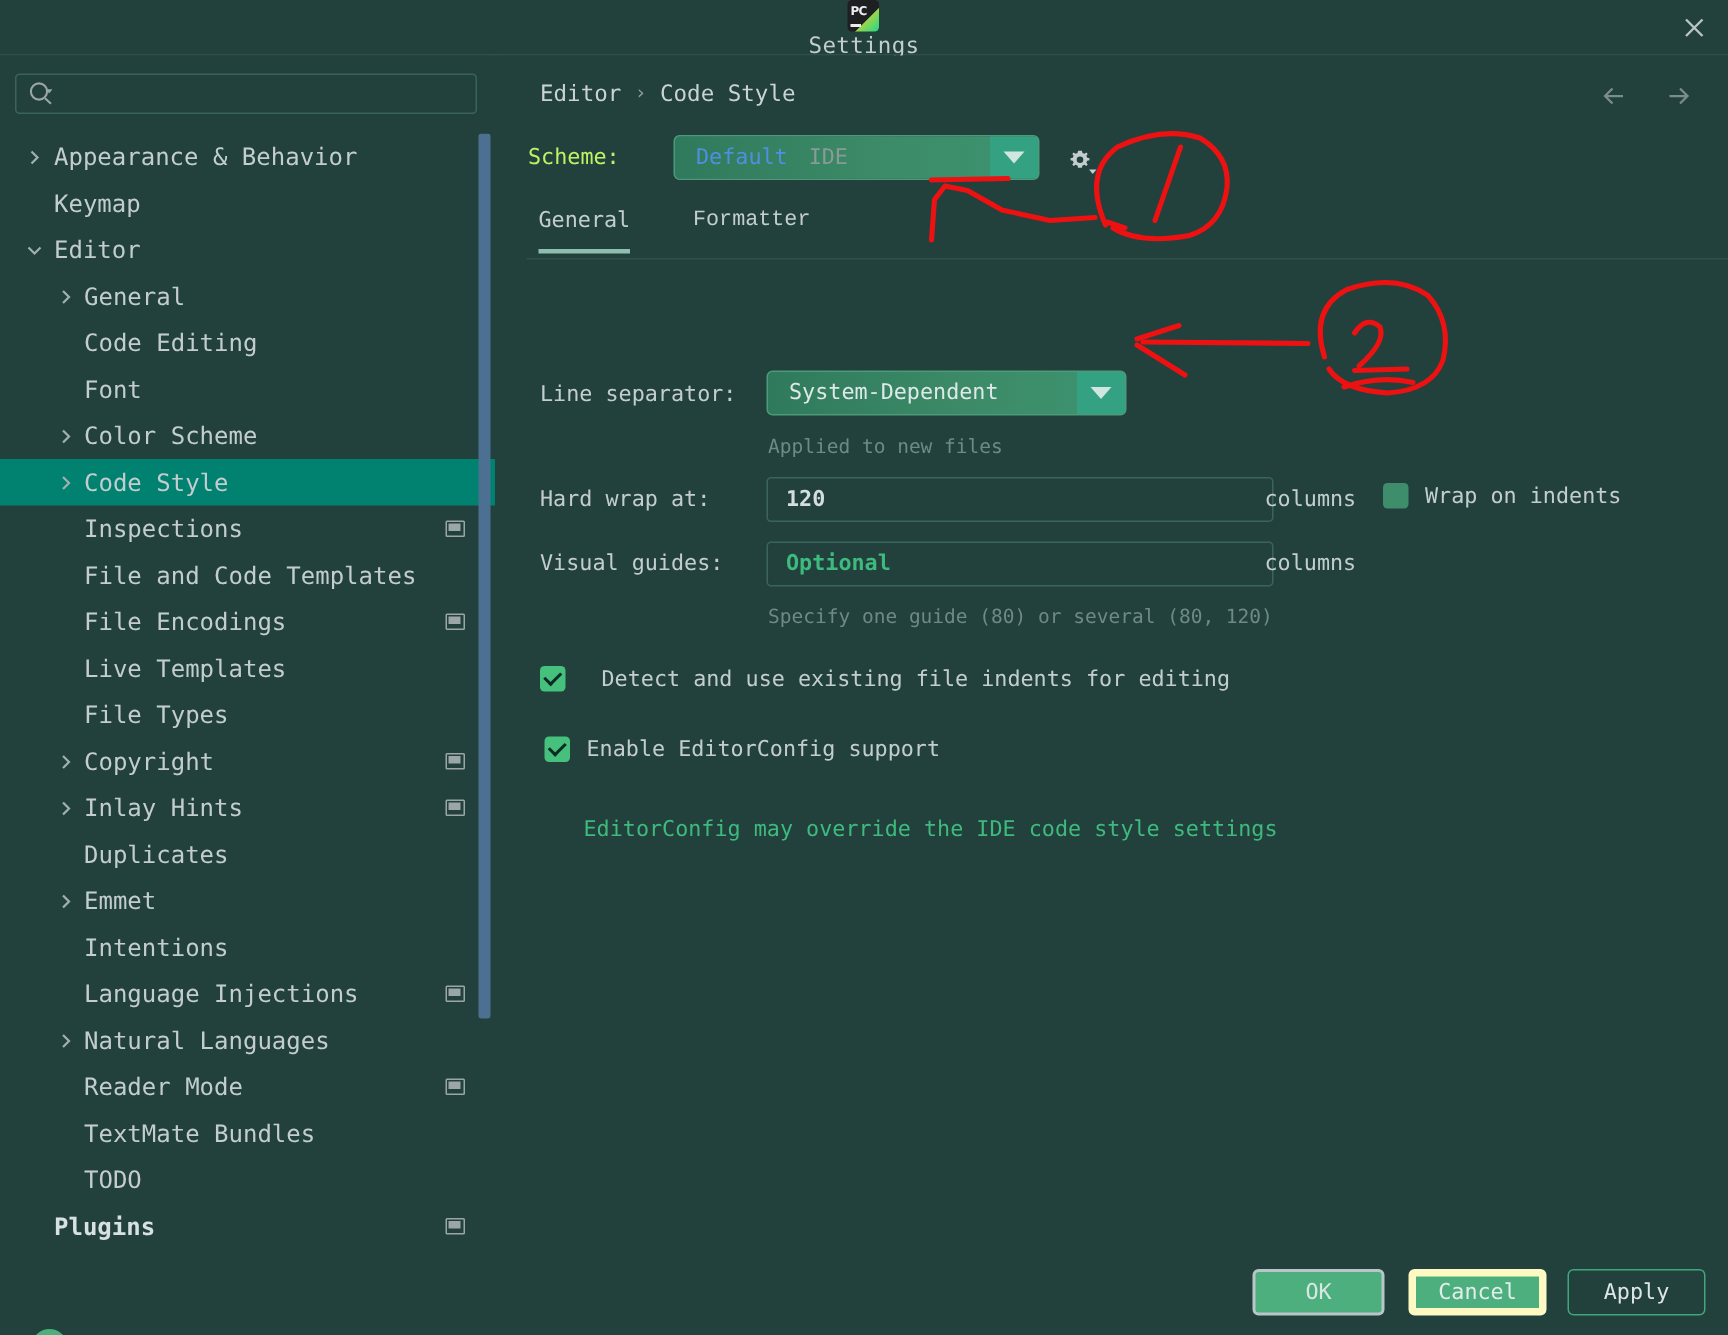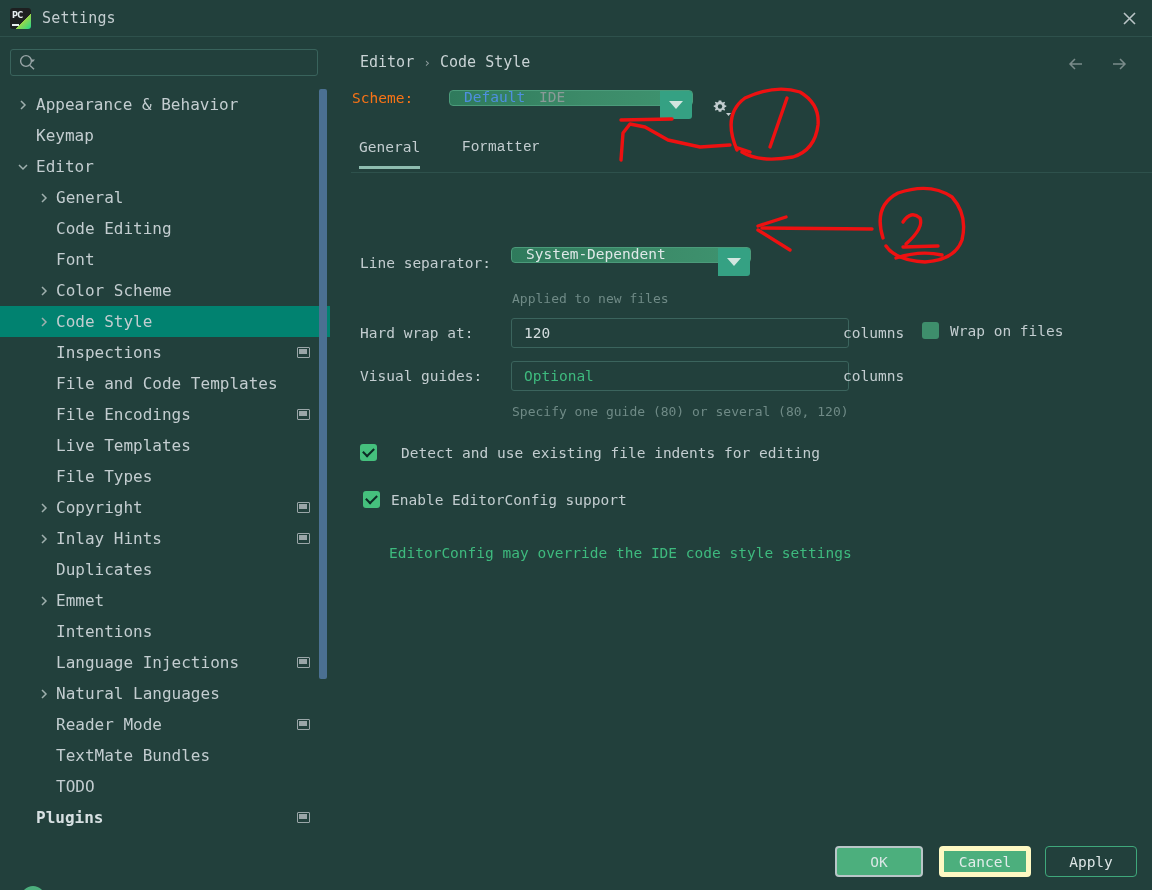--- a/index.html
+++ b/index.html
@@ -14,21 +14,21 @@
     position: relative;
     width: 1152px; height: 890px;
     background: #22403c;
   }
 
   
   #titlebar {
     position: absolute; left: 0; top: 0; width: 1152px; height: 37px;
     background: #22403c;
     border-bottom: 1px solid #2e514c;
-    display: flex; align-items: center;
+    display: flex; align-items: center; flex-direction: column;
   }
   #app-icon {
     width: 21px; height: 21px; margin-left: 10px; margin-right: 11px;
     border-radius: 3px;
     background: linear-gradient(135deg, #1d1f20 0%, #1d1f20 62%, #9bd64a 63%, #21d789 100%);
     position: relative; flex: none;
     overflow: hidden;
   }
   #app-icon::before {
     content: "PC";
@@ -151,26 +151,26 @@
   #nav-arrows {
     position: absolute; right: 22px; top: 17px;
     display: flex; gap: 20px; align-items: center;
   }
   .nav-arrow { width: 22px; height: 20px; cursor: pointer; }
 
   #scheme-row {
     position: absolute; left: 21px; top: 53px;
     display: flex; align-items: center;
   }
-  #scheme-label { font-size: 14.5px; color: #f97316; width: 80px; }
+  #scheme-label { font-size: 14.5px; color: #bef264; width: 80px; }
   .combo {
     position: relative;
-    height: 16px;
+    height: 30px;
     border-radius: 4px;
-    display: flex; align-items: flex-end;
+    display: flex; align-items: center;
     background: linear-gradient(90deg, #2f7a5c 0%, #3c8a68 55%, #3e9470 100%);
     border: 1px solid #4b9b7a;
     cursor: pointer;
   }
   #scheme-combo { width: 244px; margin-left: 17px; }
   .combo-text { padding-left: 14px; font-size: 14.5px; display: flex; gap: 14px; }
   .combo-arrow-btn {
     position: absolute; right: 0px; top: 0px; width: 32px; height: 28px;
     background: #35a183;
     border-radius: 0 3px 3px 0;
@@ -217,20 +217,21 @@
     position: absolute;
     height: 30px;
     background: #22403c;
     border: 1px solid #3b645d;
     border-radius: 3px;
     color: #d4dddf;
     font-family: "DejaVu Sans Mono", monospace;
     font-size: 14.5px;
     padding-left: 12px;
     outline: none;
+    font-weight: bold;
   }
   .textfield::placeholder { color: #3eba7e; opacity: 1; }
   .unit { position: absolute; font-size: 14.5px; color: #c3cdd0; }
 
   .checkrow { position: absolute; display: flex; align-items: center; gap: 11px; cursor: pointer; }
   .cbox {
     width: 17px; height: 17px; border-radius: 3px;
     background: #3e8e6c; flex: none;
     display: flex; align-items: center; justify-content: center;
   }
@@ -494,21 +495,21 @@
           <div class="tri-down"></div>
         </div>
       </div>
       <span class="fhint" style="left:181px; top:99px;">Applied to new files</span>
 
       <span class="flabel" style="left:29px; top:133px;">Hard wrap at:</span>
       <input class="textfield" style="left: 180px; top: 126px; width: 338px;" type="text" value="120">
       <span class="unit" style="left:512px; top:133px;">columns</span>
       <div class="checkrow" style="left:591px; top:130px;">
         <span class="cbox"></span>
-        <span class="ctext">Wrap on files</span>
+        <span class="ctext">Wrap on indents</span>
       </div>
 
       <span class="flabel" style="left:29px; top:176px;">Visual guides:</span>
       <input class="textfield" style="left: 180px; top: 169px; width: 338px;" type="text" placeholder="Optional">
       <span class="unit" style="left:512px; top:176px;">columns</span>
       <span class="fhint" style="left:181px; top:212px;">Specify one guide (80) or several (80, 120)</span>
 
       <div class="checkrow" style="left:29px; top:252px;gap:24px;">
         <span class="cbox checked"></span>
         <span class="ctext">Detect and use existing file indents for editing</span>

